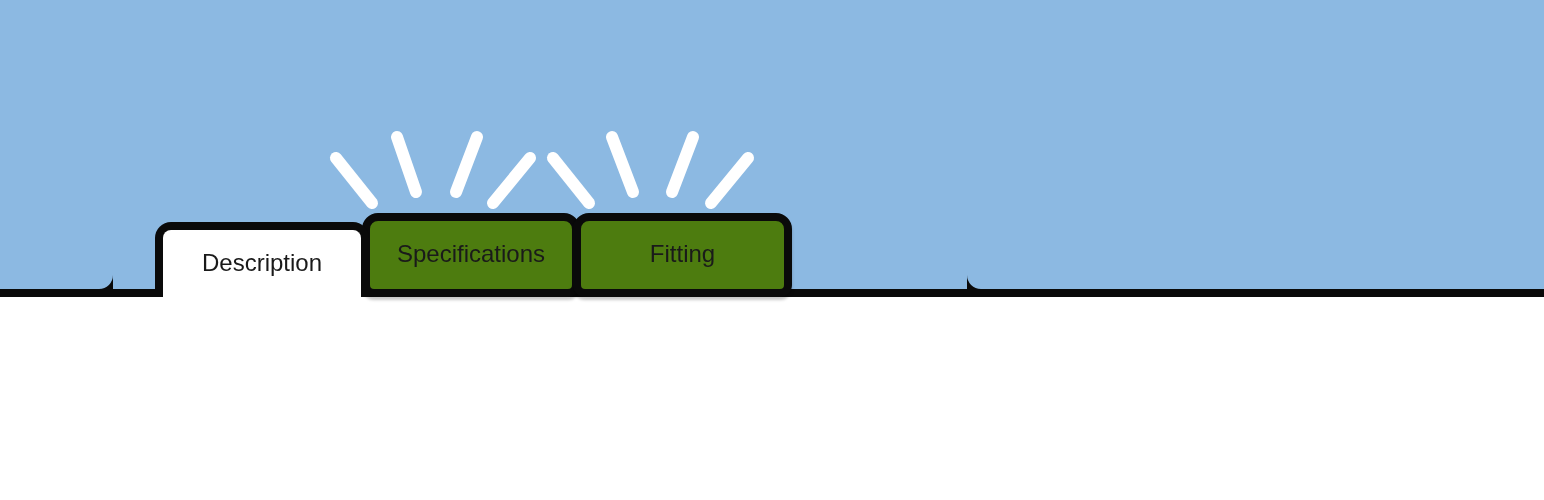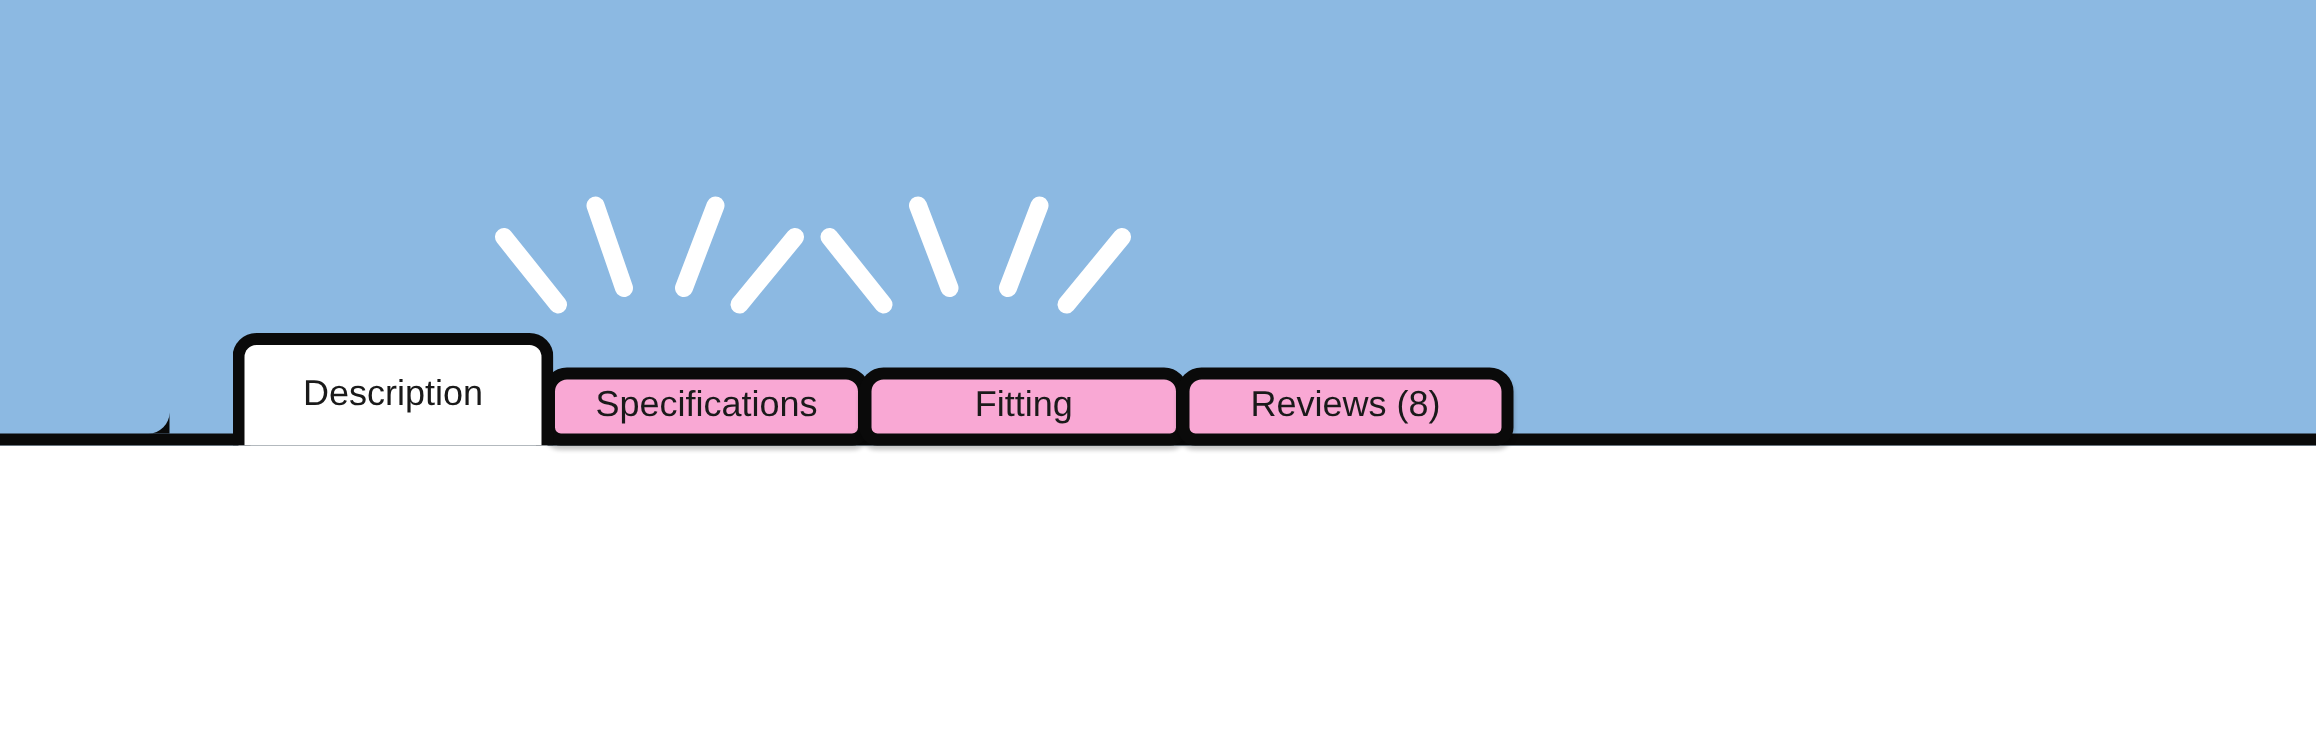--- a/index.html
+++ b/index.html
@@ -35,22 +35,22 @@
     position: absolute;
     left: 113px;
     top: 222px;
     height: 75px;
     display: flex;
     align-items: flex-end;
     z-index: 3;
   }
   .tab {
     box-sizing: border-box;
-    height: 52px;
-    background: #f9a8d4;
+    height: 84px;
+    background: #4d7c0f;
     border: 8px solid #0a0a0a;
     border-radius: 16px 16px 12px 12px;
     display: flex;
     align-items: center;
     justify-content: center;
     cursor: pointer;
     box-shadow: 0 3px 3px rgba(0,0,0,0.22);
   }
   .tab + .tab { margin-left: -7px; }
   .tab.active {
@@ -114,18 +114,15 @@
   <nav class="tab-bar">
     <div class="tab active tab-w1" role="tab" aria-selected="true">
       <span class="tab-label">Description</span>
     </div>
     <div class="tab tab-w2" role="tab" aria-selected="false">
       <span class="tab-label">Specifications</span>
     </div>
     <div class="tab tab-w3" role="tab" aria-selected="false">
       <span class="tab-label">Fitting</span>
     </div>
-    <div class="tab tab-w4" role="tab" aria-selected="false">
-      <span class="tab-label">Reviews (8)</span>
-    </div>
   </nav>
 
 </div>
 
 </body></html>

